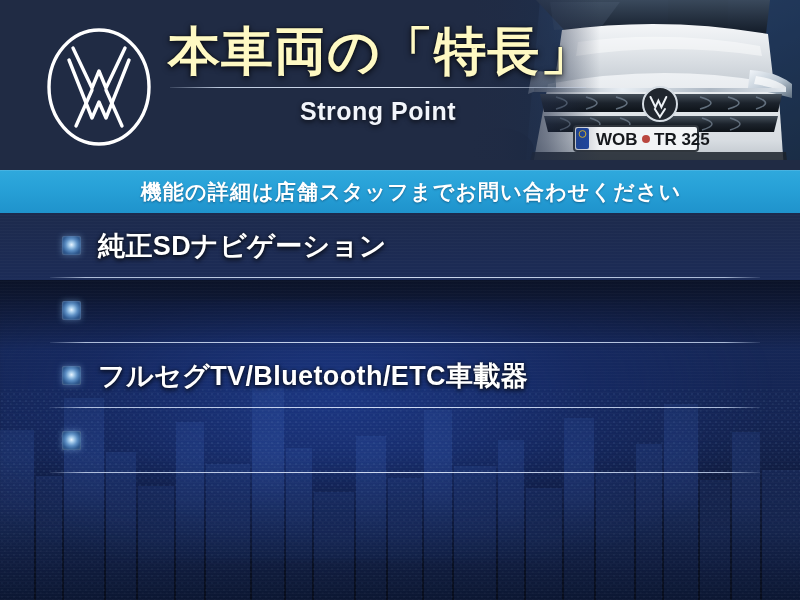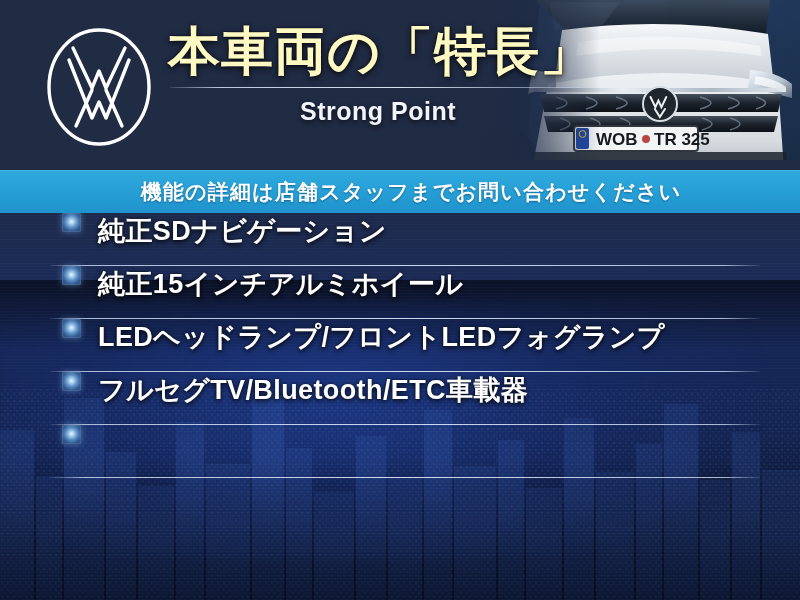--- a/index.html
+++ b/index.html
@@ -176,23 +176,23 @@
 
   
   .features {
     position: absolute;
     left: 0; top: 213px;
     width: 800px;
     z-index: 5;
   }
   .feature-row {
     position: relative;
-    height: 53px;
+    height: 65px;
     display: flex;
-    align-items: flex-start;
+    align-items: center;
   }
   .feature-bullet {
     position: relative;
     flex: 0 0 auto;
     margin-left: 62px;
     width: 19px; height: 19px;
     border-radius: 2px;
     background:
       radial-gradient(circle at 50% 46%,
         #eaf4ff 0%,
@@ -413,29 +413,23 @@
   <div class="features">
 
     <div class="feature-row">
       <span class="feature-bullet"></span>
       <span class="feature-label">純正SDナビゲーション</span>
       <span class="feature-rule"></span>
     </div>
 
     <div class="feature-row">
       <span class="feature-bullet"></span>
-      <span class="feature-label">純正15インチアルミホイール</span>
       <span class="feature-rule"></span>
     </div>
 
-    <div class="feature-row">
-      <span class="feature-bullet"></span>
-      <span class="feature-label">LEDヘッドランプ/フロントLEDフォグランプ</span>
-      <span class="feature-rule"></span>
-    </div>
 
     <div class="feature-row">
       <span class="feature-bullet"></span>
       <span class="feature-label">フルセグTV/Bluetooth/ETC車載器</span>
       <span class="feature-rule"></span>
     </div>
 
     <div class="feature-row">
       <span class="feature-bullet"></span>
       <span class="feature-rule"></span>

